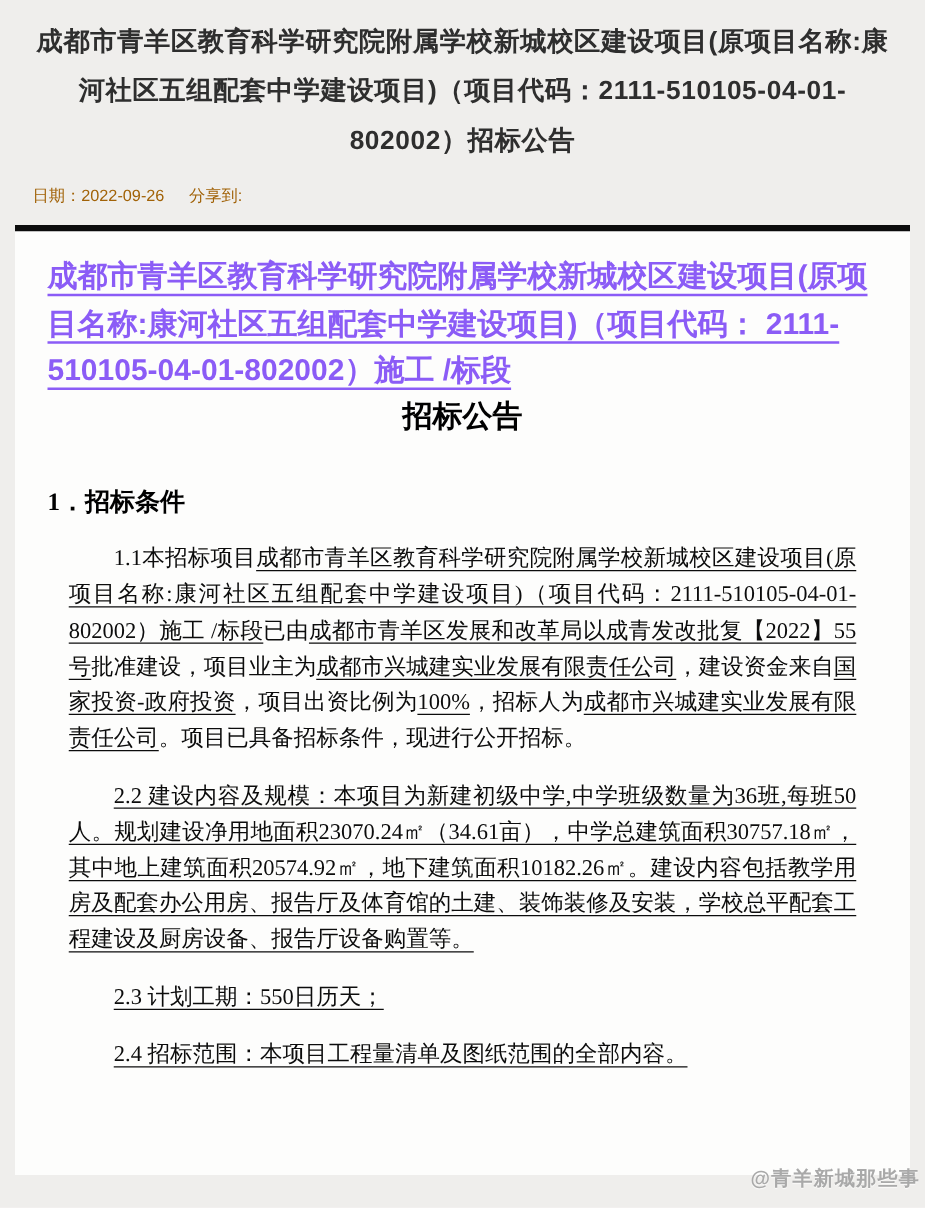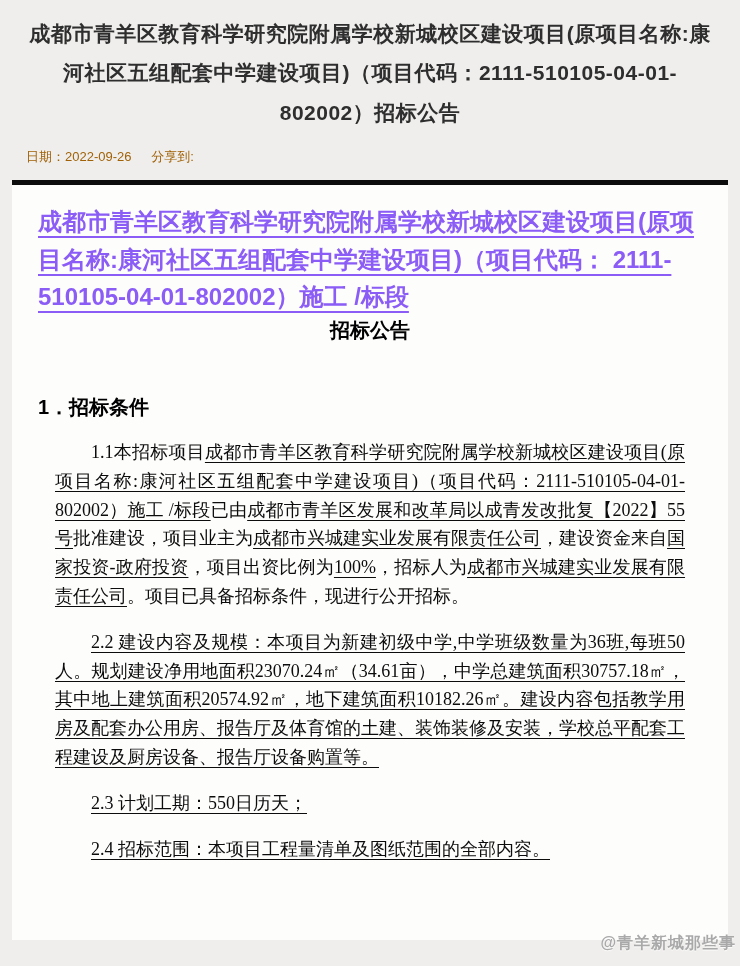--- a/index.html
+++ b/index.html
@@ -24,28 +24,28 @@
     border-top:5px solid #0c0c0c;
     padding:18px 26px 60px; min-height:760px; position:relative;
     color:#0c0c0c;
   }
   .doc-title {
     text-align:left; font-weight:700; font-size:24px; line-height:1.55;
     color:#8b5cf6;
   }
   .doc-title .u { text-decoration:underline; text-underline-offset:6px; text-decoration-thickness:2px; }
   .doc-subtitle {
-    text-align:center; font-weight:700; font-size:20px; line-height:1.55;
+    text-align:center; font-weight:700; font-size:24px; line-height:1.55;
     color:#000; margin-bottom:4px;
   }
   .sec-heading {
     font-size:20px; font-weight:700; color:#000;
     margin:14px 0 8px; font-family:"Liberation Sans", sans-serif;
   }
-  #doc-body .sec-heading:first-child { margin-top:48px; }
+  #doc-body .sec-heading:first-child { margin-top:36px;font-family:Liberation Serif, serif; }
   .para {
     font-family:"Liberation Serif", serif;
     font-size:18px; line-height:1.6; color:#0c0c0c;
     text-align:justify; text-indent:2em; margin:17px;
   }
   .para .u { text-decoration:underline; text-underline-offset:4px; text-decoration-thickness:1px; }
   .watermark {
     position:absolute; right:4px; bottom:12px;
     font-size:16px; color:#a9a9a9; letter-spacing:1px;
     text-shadow:0 1px 1px rgba(255,255,255,0.9);

